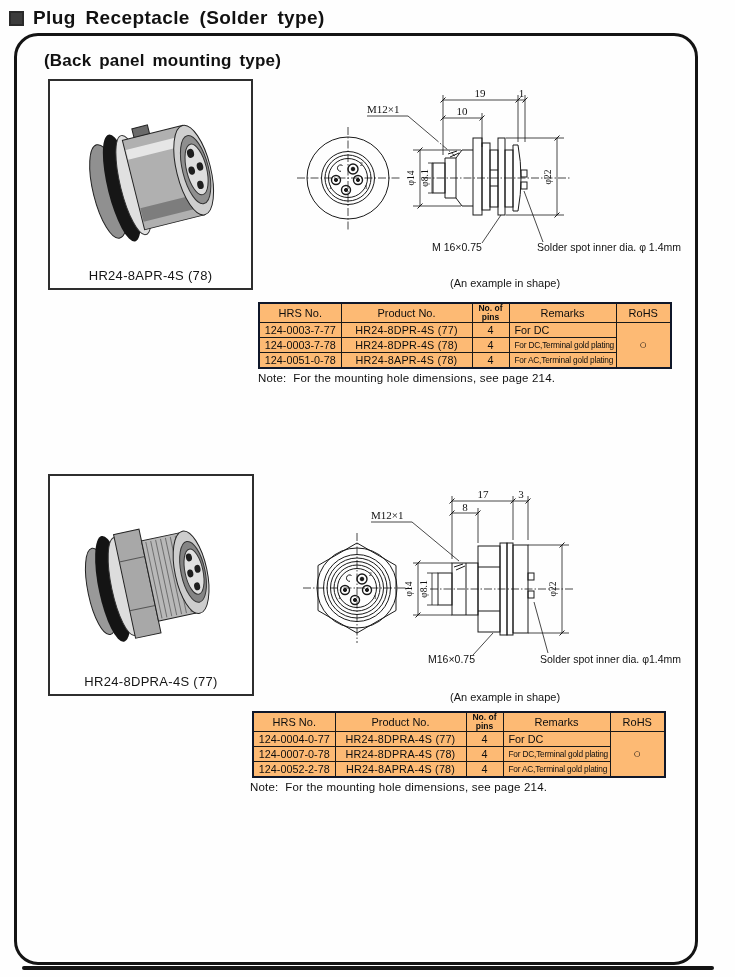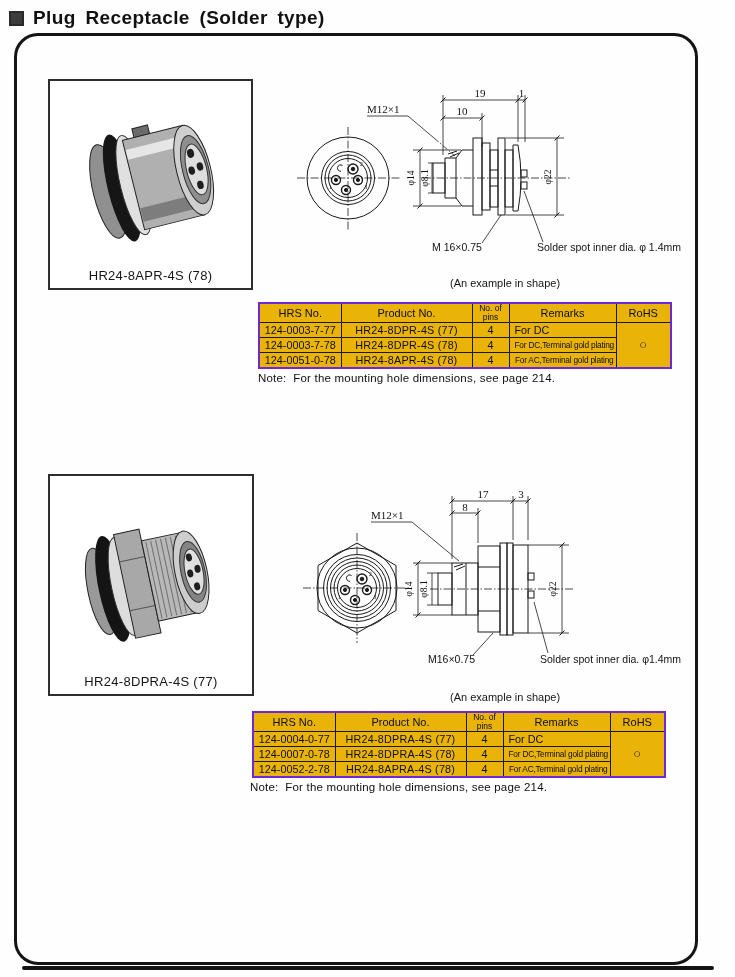--- a/index.html
+++ b/index.html
@@ -22,28 +22,28 @@
 
   .sec-heading { font-size:17px; font-weight:bold; word-spacing:3px; letter-spacing:0.2px; white-space:nowrap; }
 
   .photo-frame { border:2px solid #2e2e2e; background:#fff; }
   .photo-caption { position:absolute; left:0; right:0; bottom:5px; text-align:center;
     font-size:13px; letter-spacing:0.3px; color:#161616; }
 
   .example-note { font-size:11px; color:#151515; text-align:left; white-space:pre; }
 
   
-  .spec-table { border-collapse:collapse; table-layout:fixed; background:#eab308;
-    border:2px solid #6d28d9; font-size:10.8px; color:#0e0e0e; }
+  .spec-table { border-collapse:collapse; table-layout:fixed; background:#fdba74;
+    border:2px solid #0f172a; font-size:10.8px; color:#0e0e0e; }
   .spec-table th, .spec-table td { border:1px solid #181818; text-align:center; padding:0 2px; overflow:hidden; white-space:nowrap; }
   .spec-table th { font-weight:normal; height:17px; font-size:11px; }
   .spec-table td { height:14px; }
-  th.pins-hdr { font-size:8.5px; line-height:1.05; white-space:pre-line; }
+  th.pins-hdr { font-size:8.5px; line-height:1.05; white-space:pre-line;font-weight:bold; }
   td.remarks { text-align:left; padding-left:5px; }
-  td.remarks.small { font-size:8.3px; letter-spacing:-0.2px;text-align:right; }
+  td.remarks.small { font-size:8.3px; letter-spacing:-0.2px; }
   td.product { letter-spacing:0.2px; }
   td.rohs { font-size:13px; }
 
   .note { font-size:11.5px; letter-spacing:0.2px; white-space:pre; color:#101010; }
 
   
   svg text { fill:#121212; }
   .dim  { font:11px "Liberation Serif", serif; }
   .dimv { font:9.5px "Liberation Serif", serif; }
   .lbl  { font:10.5px "Liberation Sans", sans-serif; }
@@ -55,20 +55,21 @@
 <div id="page">
 
   <div class="abs" id="title-row">
     <span id="title-square"></span>
     <span id="page-title">Plug Receptacle (Solder type)</span>
   </div>
 
   <div class="abs" id="main-frame"></div>
   <div class="abs" id="bottom-rule"></div>
 
+  <div class="abs sec-heading" style="left:44px; top:51px;">(Back panel mounting type)</div>
 
   <div class="abs photo-frame" style="left:48px; top:79px; width:201px; height:207px;">
     <svg width="201" height="207" viewBox="0 0 201 207">
       <g transform="rotate(-14 100 100)">
         <ellipse cx="57" cy="100" rx="15" ry="48" fill="#909090" stroke="#222"></ellipse>
         <ellipse cx="71" cy="100" rx="14" ry="55" fill="#161616"></ellipse>
         <ellipse cx="83" cy="100" rx="13" ry="51" fill="#e0e0e0" stroke="#333"></ellipse>
         <rect x="95" y="45" width="16" height="10" fill="#6a6a6a" stroke="#222"></rect>
         <rect x="83" y="54" width="62" height="92" fill="#b0b0b0" stroke="#222"></rect>
         <rect x="84" y="64" width="60" height="10" fill="#e6e6e6"></rect>

